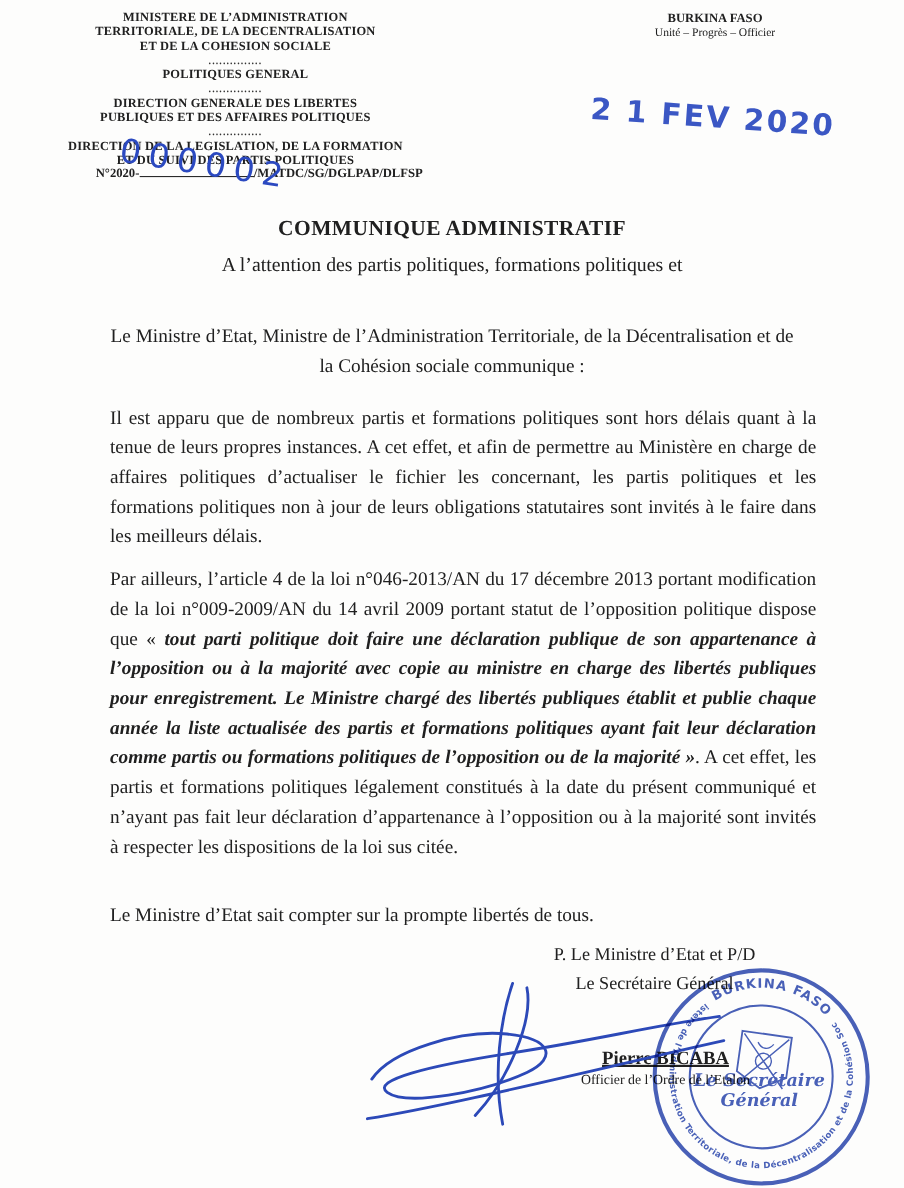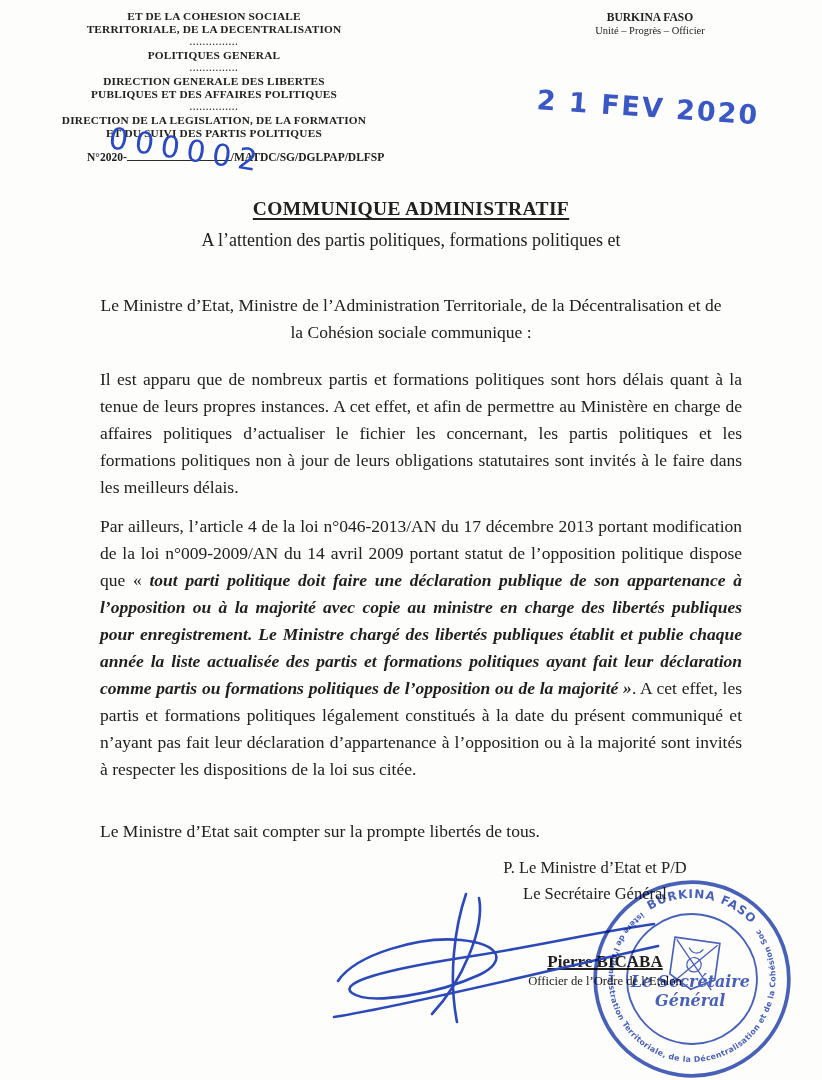--- a/index.html
+++ b/index.html
@@ -24,21 +24,21 @@
   .hand-number{left:112px;top:120px;color:#2b49c0;
     font-family:"DejaVu Sans", sans-serif;font-size:30px;font-weight:500;
     letter-spacing:7px;transform:rotate(9deg);transform-origin:left top;}
   
   .date-stamp{left:538px;top:84px;color:#2b49c0;
     font-family:"DejaVu Sans", sans-serif;font-weight:bold;font-size:27px;
     letter-spacing:2px;transform:rotate(4deg);transform-origin:left top;opacity:.92;}
   
   .doc-title{left:0;top:198px;width:822px;text-align:center;
     font-size:19.5px;font-weight:bold;letter-spacing:.4px;}
-  .doc-title span{text-decoration:underline;text-underline-offset:3px;text-decoration-thickness:2px;}
+  .doc-title span{text-underline-offset:3px;text-decoration-thickness:2px;}
   .doc-subtitle{left:0;top:227px;width:822px;text-align:center;
     font-size:18px;font-weight:normal;line-height:27px;}
   .intro{left:96px;top:292px;width:630px;text-align:center;
     font-size:17.5px;line-height:27px;}
   
   .para{left:100px;width:642px;font-size:17.5px;line-height:27px;
     text-align:justify;}
   .p1{top:366px;}
   .p2{top:513px;}
   .p3{top:818px;}
@@ -53,22 +53,23 @@
   .signature-svg{left:328px;top:884px;z-index:3;}
   .stamp-svg{left:589px;top:876px;z-index:4;opacity:.9;mix-blend-mode:multiply;}
 </style>
 </head>
 <body>
 
 <div class="page">
 
   <div class="abs lh-left">
     <div class="grp">
+      <div>MINISTERE DE L’ADMINISTRATION</div>
+      <div>TERRITORIALE, DE LA DECENTRALISATION</div>
       <div>ET DE LA COHESION SOCIALE</div>
-      <div>TERRITORIALE, DE LA DECENTRALISATION</div>
     </div>
     <div class="dots">...............</div>
     <div>POLITIQUES GENERAL</div>
     <div class="dots">...............</div>
     <div class="grp">
       <div>DIRECTION GENERALE DES LIBERTES</div>
       <div>PUBLIQUES ET DES AFFAIRES POLITIQUES</div>
     </div>
     <div class="dots">...............</div>
     <div class="grp">

